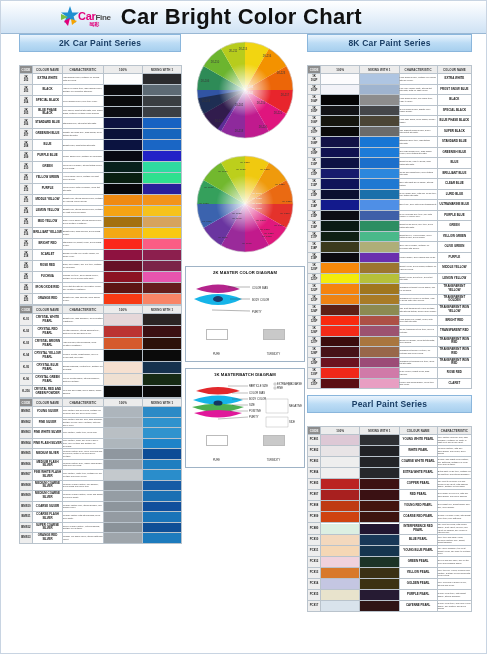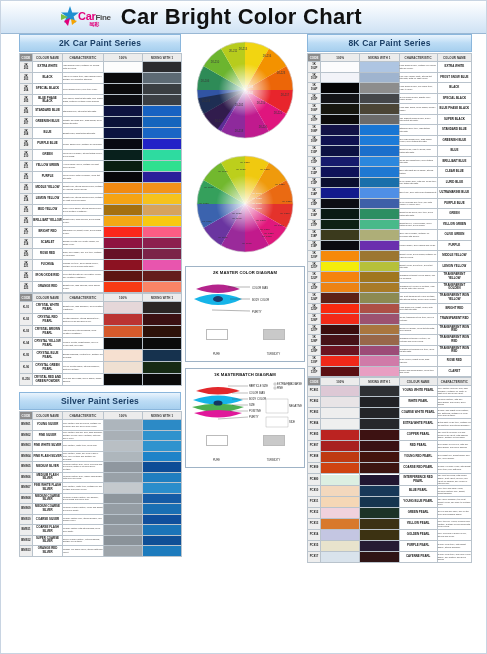--- a/index.html
+++ b/index.html
@@ -36,21 +36,21 @@
   #col-left{left:18px;width:162px;}
   #col-mid{left:184px;width:120px;}
   #col-right{left:306px;width:165px;}
   
   .banner{
     background:linear-gradient(to bottom,#eaf4fd 0%,#bcdcf5 50%,#a7cfee 100%);
     border:1px solid #8ab6dc;
     text-align:center;
     font-size:8.5px;font-weight:bold;color:#1b3f66;
     padding:3px 0 3px 0;
-    margin-bottom:1px;
+    margin-bottom:13px;
     letter-spacing:0.2px;
   }
   
   table.pt{border-collapse:collapse;width:100%;table-layout:fixed;}
   table.pt td,table.pt th{
     border:1px solid #b9c3cc;padding:0;vertical-align:middle;
   }
   .hdr td{
     background:#ececec;
     font-size:2.9px;font-weight:bold;color:#333;
@@ -457,21 +457,20 @@
               <td class="sw">
                 <span class="chip" style="background: rgb(9, 9, 9); height: 11px;"></span>
               </td>
               <td class="sw">
                 <span class="chip" style="background: rgb(11, 11, 11); height: 11px;"></span>
               </td>
             </tr>
           </tbody>
       </table>
 
-      <div class="banner" style="margin-top:6px">Silver Paint Series</div>
       <table class="pt" id="tbl-silver">
         <colgroup>
             <col style="width:13px">
             <col style="width:30px">
             <col style="width:41px">
             <col style="width:39px">
             <col style="width:39px">
           </colgroup>
         <tbody>
             <tr class="hdr">
@@ -1143,20 +1142,21 @@
               </td>
               <td class="sw">
                 <span class="chip" style="background: rgb(232, 158, 194); height: 9.5px;"></span>
               </td>
               <td class="charac">Purple and bluish shade, good tone and clean.</td>
               <td class="cname">CLARET</td>
             </tr>
           </tbody>
       </table>
 
+      <div class="banner" style="margin-top:6px">Pearl Paint Series</div>
       <table class="pt" id="tbl-pearl">
         <colgroup>
             <col style="width:13px">
             <col style="width:39px">
             <col style="width:39px">
             <col style="width:38px">
             <col style="width:34px">
           </colgroup>
         <tbody>
             <tr class="hdr">

